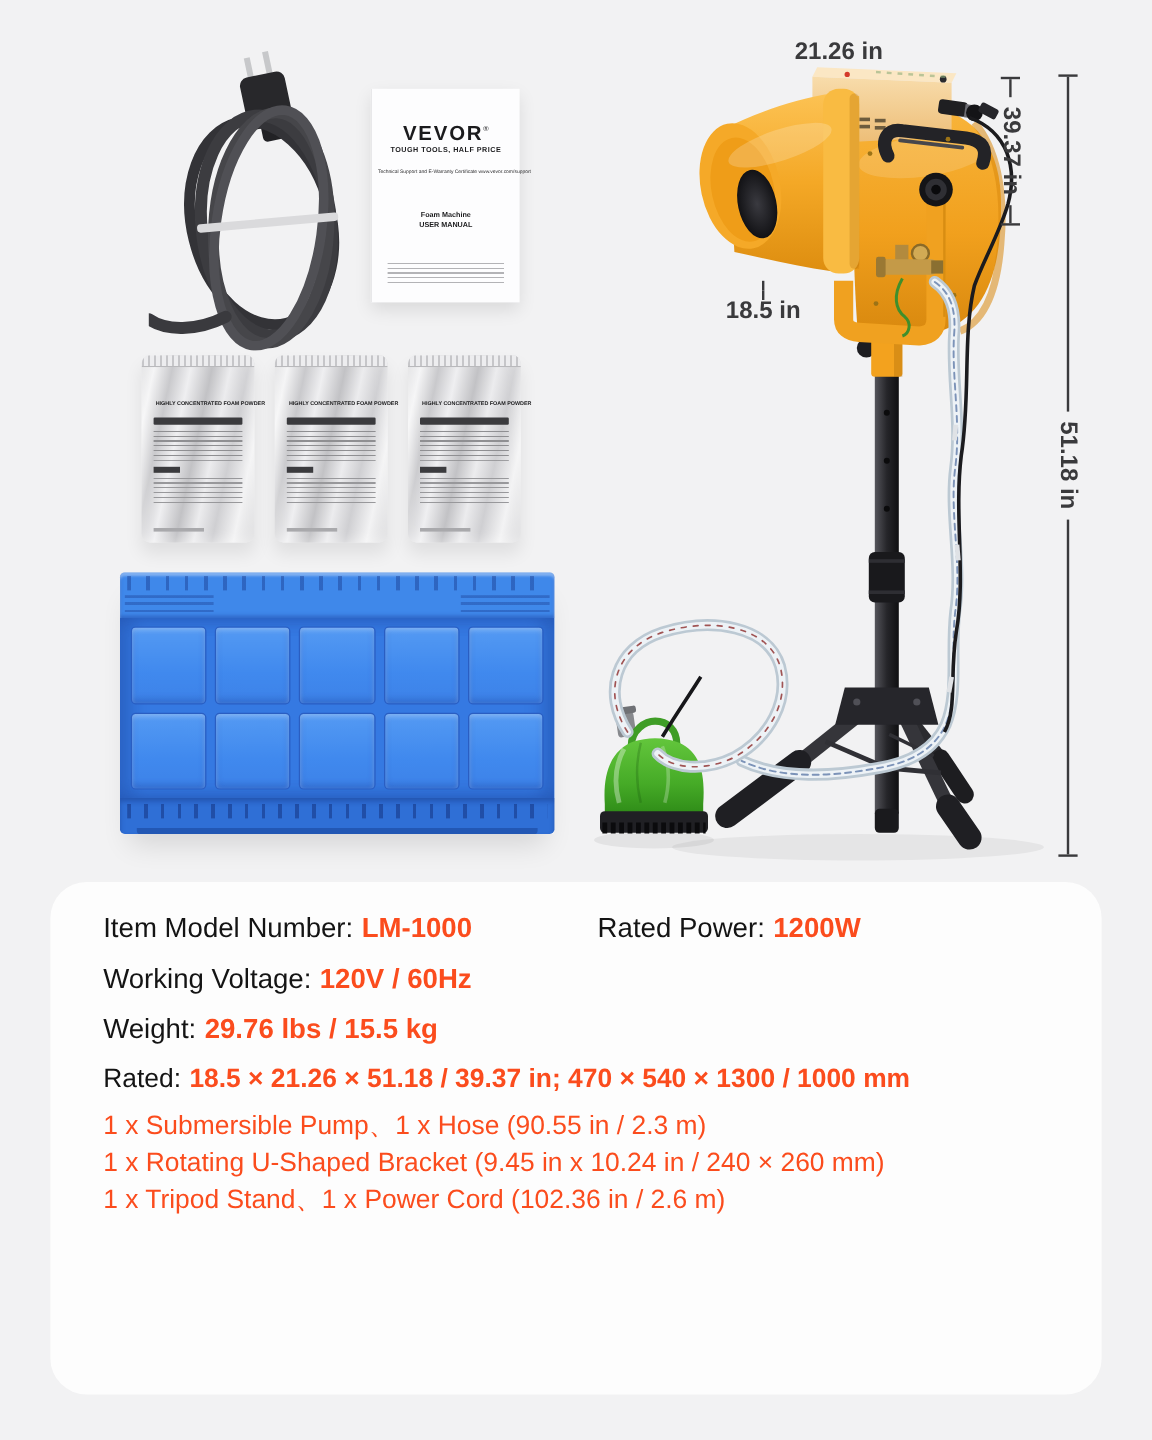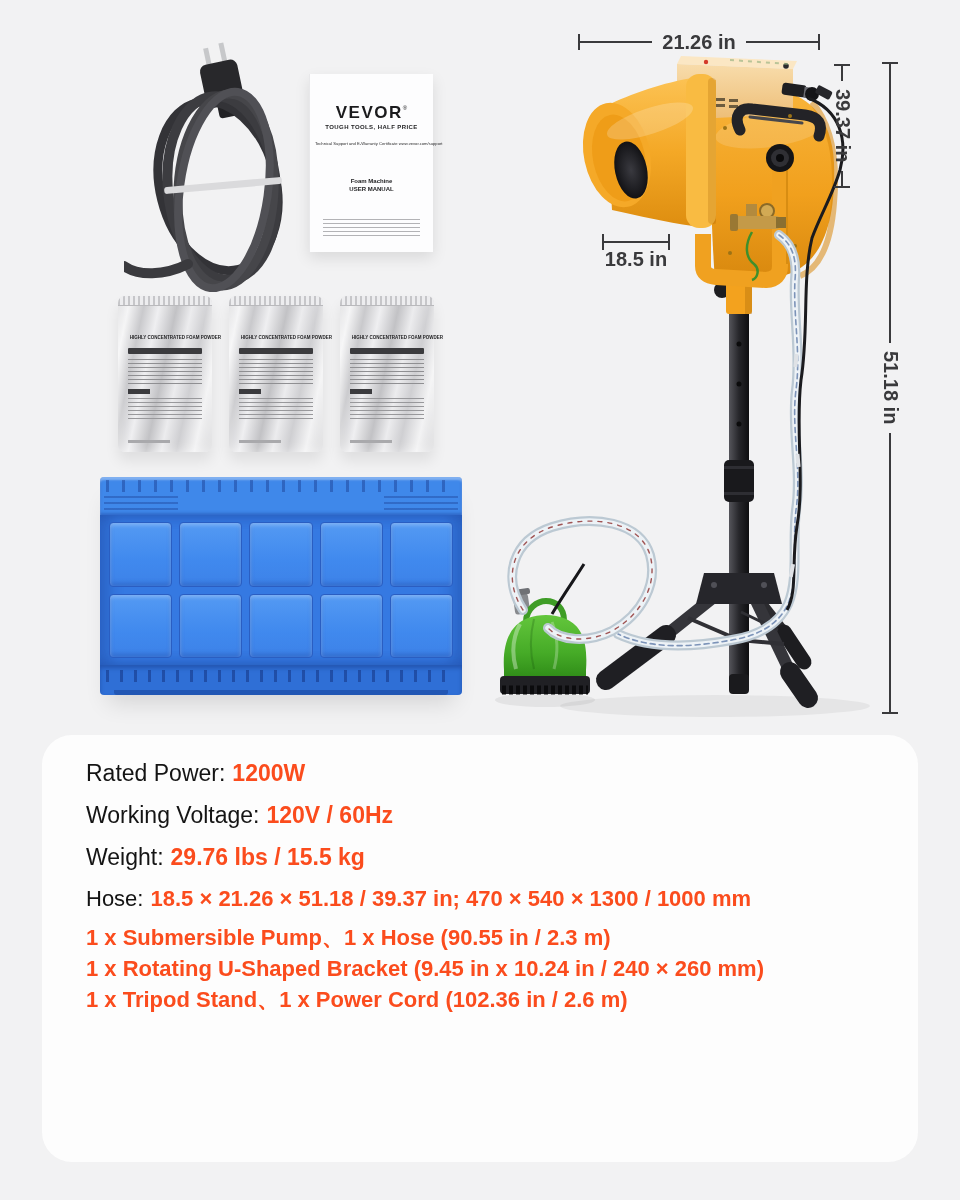--- a/index.html
+++ b/index.html
@@ -49,39 +49,39 @@
              box-shadow:inset 10px 0 14px rgba(18,45,125,.28), inset -10px 0 14px rgba(18,45,125,.28);}
   .tank-panel{background:linear-gradient(180deg,#549af3,#4089ee 60%,#3d82e8);border:1px solid #2a5ec2;border-radius:4px;
               box-shadow:inset 0 2px 4px rgba(255,255,255,.30), inset 0 -3px 5px rgba(18,48,135,.28);}
   .tank-bottom{position:relative;height:30px;background:#2f6fd6;border-radius:0 0 4px 4px;
                box-shadow:inset 0 3px 4px rgba(14,38,110,.35);}
   .tank-bslots{position:absolute;top:5px;left:6px;right:6px;height:12px;
                background:repeating-linear-gradient(90deg,rgba(14,38,110,.45) 0 3px,transparent 3px 14px);}
   .tank-base{position:absolute;bottom:0;left:14px;right:14px;height:5px;background:#2257b4;border-radius:0 0 3px 3px;}
 
   
-  .dim-h{display:flex;align-items:center;color:#3a3a3c;font-weight:700;font-size:20px;}
+  .dim-h{display:flex;align-items:center;color:#3a3a3c;font-weight:700;font-size:20px;flex-direction:column;}
   .dim-h .t{width:2px;height:16px;background:#3a3a3c;}
   .dim-h .l{flex:1;height:2px;background:#3a3a3c;}
   .dim-h .lbl{padding:0 10px;white-space:nowrap;}
   .dim-v{display:flex;flex-direction:column;align-items:center;color:#3a3a3c;font-weight:700;font-size:20px;}
   .dim-v .t{height:2px;width:16px;background:#3a3a3c;}
   .dim-v .l{flex:1;width:2px;background:#3a3a3c;}
   .dim-v .lbl{writing-mode:vertical-rl;padding:8px 0;white-space:nowrap;}
   .dim-lbl-nozzle{left:577px;top:248px;width:118px;text-align:center;font-size:20px;font-weight:700;color:#3a3a3c;}
 
   
   .panel{left:42px;top:735px;width:876px;height:427px;background:#fdfdfd;border-radius:30px;
          padding:23px 44px 0;box-sizing:border-box;}
   .spec-row{font-size:23px;line-height:30px;margin-bottom:12px;color:#141414;font-weight:500;}
   .spec-two{display:flex;}
   .spec-col1{width:412px;}
   .spec-sm{font-size:22px;}
   .spec-row .val{color:#fb4c1d;font-weight:700;margin-left:7px;}
-  .acc-line{font-size:22px;line-height:31px;font-weight:700;color:#fb4c1d;}
+  .acc-line{font-size:22px;line-height:31px;font-weight:400;color:#fb4c1d;}
   .acc-head{margin-bottom:2px;}
 </style>
 </head>
 <body>
 
 <div class="page">
 
   <svg class="abs" style="left:124px;top:40px" width="192" height="252" viewBox="0 0 192 252">
     <g transform="rotate(-12 96 40)">
       <rect x="86" y="6" width="5" height="20" fill="#c7c8ca"></rect>
@@ -338,34 +338,37 @@
   <div class="abs dim-v" style="left:880px;top:62px;width:20px;height:652px">
     <span class="t"></span>
       <span class="l"></span>
     <span class="lbl">51.18 in</span>
     <span class="l"></span>
       <span class="t"></span>
   </div>
 
   <div class="abs panel">
     <div class="spec-row spec-two">
+      <div class="spec-col1">
+        <span class="lab">Item Model Number:</span><span class="val">LM-1000</span>
+      </div>
       <div>
         <span class="lab">Rated Power:</span><span class="val">1200W</span>
       </div>
     </div>
     <div class="spec-row spec-two">
       <div class="spec-col1">
         <span class="lab">Working Voltage:</span><span class="val">120V / 60Hz</span>
       </div>
     </div>
     <div class="spec-row">
       <span class="lab">Weight:</span><span class="val">29.76 lbs / 15.5 kg</span>
     </div>
     <div class="spec-row spec-sm" style="margin-bottom:8px">
-      <span class="lab">Hose:</span><span class="val">18.5 × 21.26 × 51.18 / 39.37 in; 470 × 540 × 1300 / 1000 mm</span>
+      <span class="lab">Rated:</span><span class="val">18.5 × 21.26 × 51.18 / 39.37 in; 470 × 540 × 1300 / 1000 mm</span>
     </div>
     <div>
       <div class="acc-line">1 x Submersible Pump、1 x Hose (90.55 in / 2.3 m)</div>
       <div class="acc-line">1 x Rotating U-Shaped Bracket (9.45 in x 10.24 in / 240 × 260 mm)</div>
       <div class="acc-line">1 x Tripod Stand、1 x Power Cord (102.36 in / 2.6 m)</div>
     </div>
   </div>
 
 </div>
 

